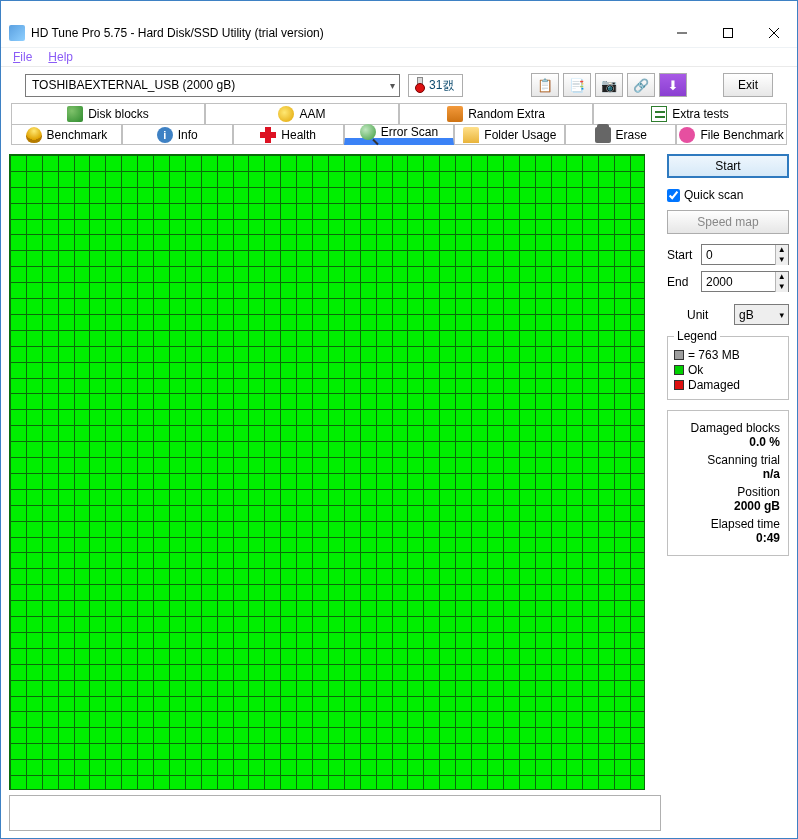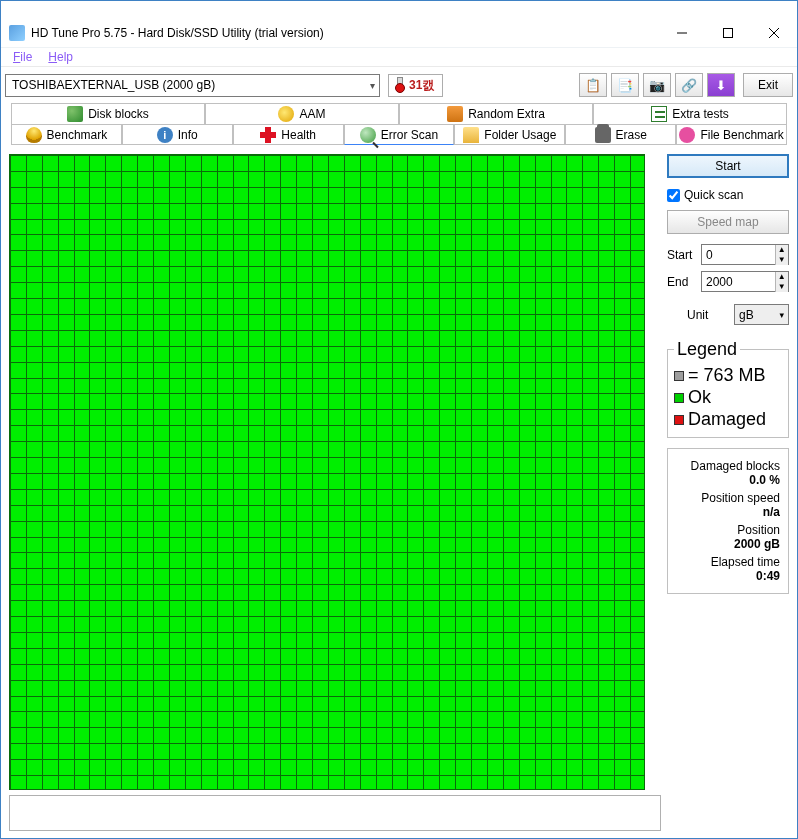--- a/index.html
+++ b/index.html
@@ -51,21 +51,21 @@
     border-bottom: 1px solid #eaeaea;
   }
   .menubar span {
     padding: 2px 6px;
     color:#8b5cf6;
     cursor: default;
   }
   .menubar span u { text-decoration: underline; }
   
   .toolbar {
-    padding: 6px 4px;
+    padding: 6px 24px;
     display:flex;
     align-items:center;
     gap: 8px;
     text-align: center;
   }
   .drive-select {
     width: 375px;
     height: 23px;
     border: 1px solid #7a7a7a;
     background: #fff;
@@ -75,22 +75,22 @@
   }
   .drive-select .dd-arrow { color:#555; font-size:10px;}
   .temp-box {
     height: 23px;
     border: 1px solid #adadad;
     background:#fff;
     display:flex;
     align-items:center;
     gap:4px;
     padding: 0 8px 0 4px;
-    font-weight:bold;
-    color:#b91c1c;
+    font-weight:normal;
+    color:#0c4a6e;
   }
   .therm-icon {
     width: 12px; height:16px; position:relative;
   }
   .therm-icon::before{
     content:''; position:absolute; left:4px; top:0; width:4px; height:11px;
     background:#d9d9d9; border:1px solid #888; border-bottom:none;
   }
   .therm-icon::after{
     content:''; position:absolute; left:2px; bottom:0; width:8px; height:8px;
@@ -102,40 +102,40 @@
     border:1px solid #adadad;
     background: linear-gradient(#fff,#e7e7e7);
     display:flex; align-items:center; justify-content:center;
     font-size:13px;
   }
   .tb-btn.purple { background: linear-gradient(#a85ae6,#8a3fd1); color:#fff;}
   .exit-btn {
     width: 50px; height:24px;
     border:1px solid #adadad;
     background: linear-gradient(#fff,#e7e7e7);
-    display:flex; align-items:center; justify-content:center;
+    display:flex; align-items:center; justify-content:center;margin-left:28px;
   }
   
   .tabstrip { padding: 0 10px; }
   .tabrow { display:flex; }
   .tab {
     flex:1;
     height:21px;
     border:1px solid #c0c0c0;
     background:#fff;
     display:flex; align-items:center; justify-content:center;
     gap:5px;
     font-size:12px;
     cursor: default;
   }
   .tabrow.top .tab { border-bottom:none; }
   .tabrow.bottom .tab { }
   .tab.active {
     background:#fff;
-    border-bottom:1px solid #3b82f6;
+    border-bottom:7px solid #3b82f6;
     position:relative; z-index:2;
   }
   .tab .ti { width:16px; height:16px; display:inline-block; }
   .ti-monitor{ background:radial-gradient(circle at 30% 30%, #7fc26b, #2e8b2e); border-radius:2px;}
   .ti-aam{ background:radial-gradient(circle at 40% 40%, #ffe873, #e0a200); border-radius:50%;}
   .ti-random{ background:linear-gradient(#f39a3c,#cf7312); border-radius:2px;}
   .ti-extra{
     border:1px solid #2e7d2e; background:#fff;
     background-image: linear-gradient(#2e7d2e,#2e7d2e),linear-gradient(#2e7d2e,#2e7d2e);
     background-size: 10px 2px, 10px 2px;
@@ -204,23 +204,23 @@
   .spin .arrows{ width:16px; display:flex; flex-direction:column; border-left:1px solid #b5b5b5;}
   .spin .arrows span{ height:10px; font-size:8px; text-align:center; line-height:10px; background:#eee; }
   .unit-row { display:flex; align-items:center; gap:4px; margin-top:8px;margin-left:20px;}
   .unit-select{
     height:21px;border:1px solid #7a7a7a;background:#eee;
     display:flex;align-items:center;padding:0 4px;justify-content:space-between;
     width:55px;
   }
   fieldset.legend {
     border:1px solid #c0c0c0;
-    margin:10px 0 6px;
+    margin:0 0 6px;
     padding: 4px 6px 6px;
-    font-size:18px;
+    font-size:12px;
   }
   fieldset.legend legend{ padding:0 3px;}
   .lg-row{ display:flex; align-items:center; gap:4px; margin:1px 0;}
   .sw{ width:10px; height:10px; border:1px solid #333; display:inline-block;}
   .sw.gray{ background:#9e9e9e;}
   .sw.green{ background:#00d000;}
   .sw.red{ background:#d11;}
   .stats { border:1px solid #c0c0c0; padding:6px 8px; }
   .stat-label{ margin-top:4px;text-align:right;}
   .stat-val{ text-align:right; font-weight:bold; margin-bottom:4px;}
@@ -401,21 +401,21 @@
         </div>
         <div class="lg-row">
           <span class="sw red"></span>
           <span>Damaged</span>
         </div>
       </fieldset>
 
       <div class="stats">
         <div class="stat-label">Damaged blocks</div>
         <div class="stat-val">0.0 %</div>
-        <div class="stat-label">Position speed</div>
+        <div class="stat-label">Scanning trial</div>
         <div class="stat-val">n/a</div>
         <div class="stat-label">Position</div>
         <div class="stat-val">2000 gB</div>
         <div class="stat-label">Elapsed time</div>
         <div class="stat-val">0:49</div>
       </div>
 
     </div>
   </div>
 </div>

